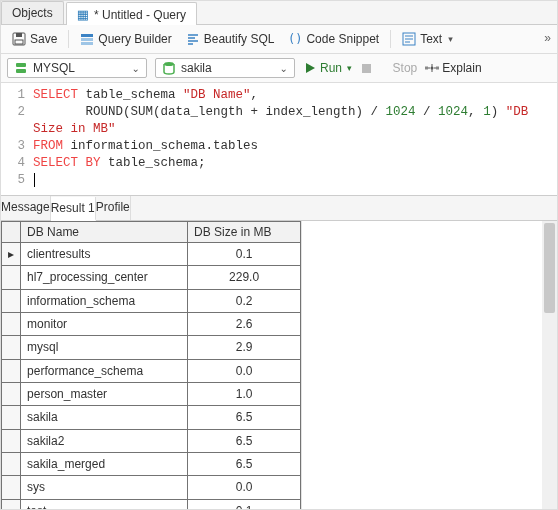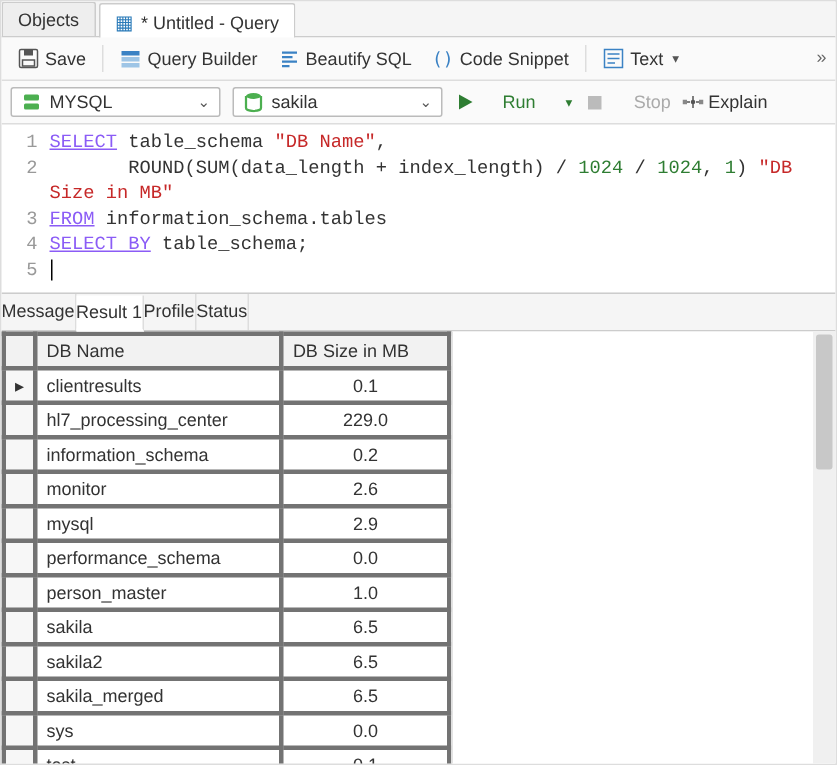--- a/index.html
+++ b/index.html
@@ -85,41 +85,41 @@
   align-items: center;
   gap: 5px;
   border: 1px solid #bbb;
   background: #fff;
   padding: 2px 6px;
   border-radius: 2px;
   min-width: 140px;
   cursor: pointer;
 }
 .combo .caret { margin-left: auto; font-size: 10px; color: #555; }
-.run { color: #2e7d32; display: flex; align-items: center; gap: 18px; cursor: pointer; }
+.run { color: #2e7d32; display: flex; align-items: center; gap: 3px; cursor: pointer; }
 .stop { color: #aaa; display: flex; align-items: center; gap: 19px; cursor: default; }
 .explain { display: flex; align-items: center; gap: 3px; cursor: pointer; }
 
 
 .editor {
   display: flex;
   font-family: Consolas, "Courier New", monospace;
   font-size: 12.5px;
   line-height: 17px;
   padding: 4px 0 6px 0;
 }
 .gutter {
   width: 32px;
   text-align: right;
   color: #999;
   padding-right: 8px;
   user-select: none;
 }
 .code { flex: 1; white-space: pre; padding-right: 8px; position: relative; }
-.kw { color: #8b5cf6; text-decoration: underline; }
+.kw { color: #ef4444; }
 .num { color: #2e7d32; }
 .str { color: #c62828; }
 .ident { color: #333; }
 .cursor {
   display: inline-block;
   width: 1px; height: 14px;
   background: #000;
   vertical-align: text-bottom;
   margin-left: 1px;
 }
@@ -145,21 +145,21 @@
   font-weight: 500;
 }
 
 
 .grid-wrap { display: flex; height: 302px; }
 .grid {
   border-collapse: collapse;
   width: 300px;
 }
 .grid th, .grid td {
-  border: 3px solid #737373;
+  border: 1px solid #737373;
   padding: 3px 6px;
   text-align: left;
   font-size: 12px;
   height: 21px;
 }
 .grid th {
   background: #f2f2f2;
   font-weight: normal;
   color: #333;
 }
@@ -317,21 +317,20 @@
 <span class="str">Size in MB"</span>
 <span class="kw">FROM</span><span class="ident"> information_schema.tables</span>
 <span class="kw">SELECT BY</span><span class="ident"> table_schema;</span>
 <span class="cursor"></span></div>
 </div>
 
 <div class="result-tabs">
   <div class="result-tab"><span>Message</span></div>
   <div class="result-tab active"><span>Result 1</span></div>
   <div class="result-tab"><span>Profile</span></div>
-  <div class="result-tab"><span>Status</span></div>
 </div>
 
 <div class="grid-wrap">
   <table class="grid">
     <thead>
       <tr>
         <th class="row-indicator"></th>
         <th><span>DB Name</span></th>
         <th style="text-align:left"><span>DB Size in MB</span></th>
       </tr>

